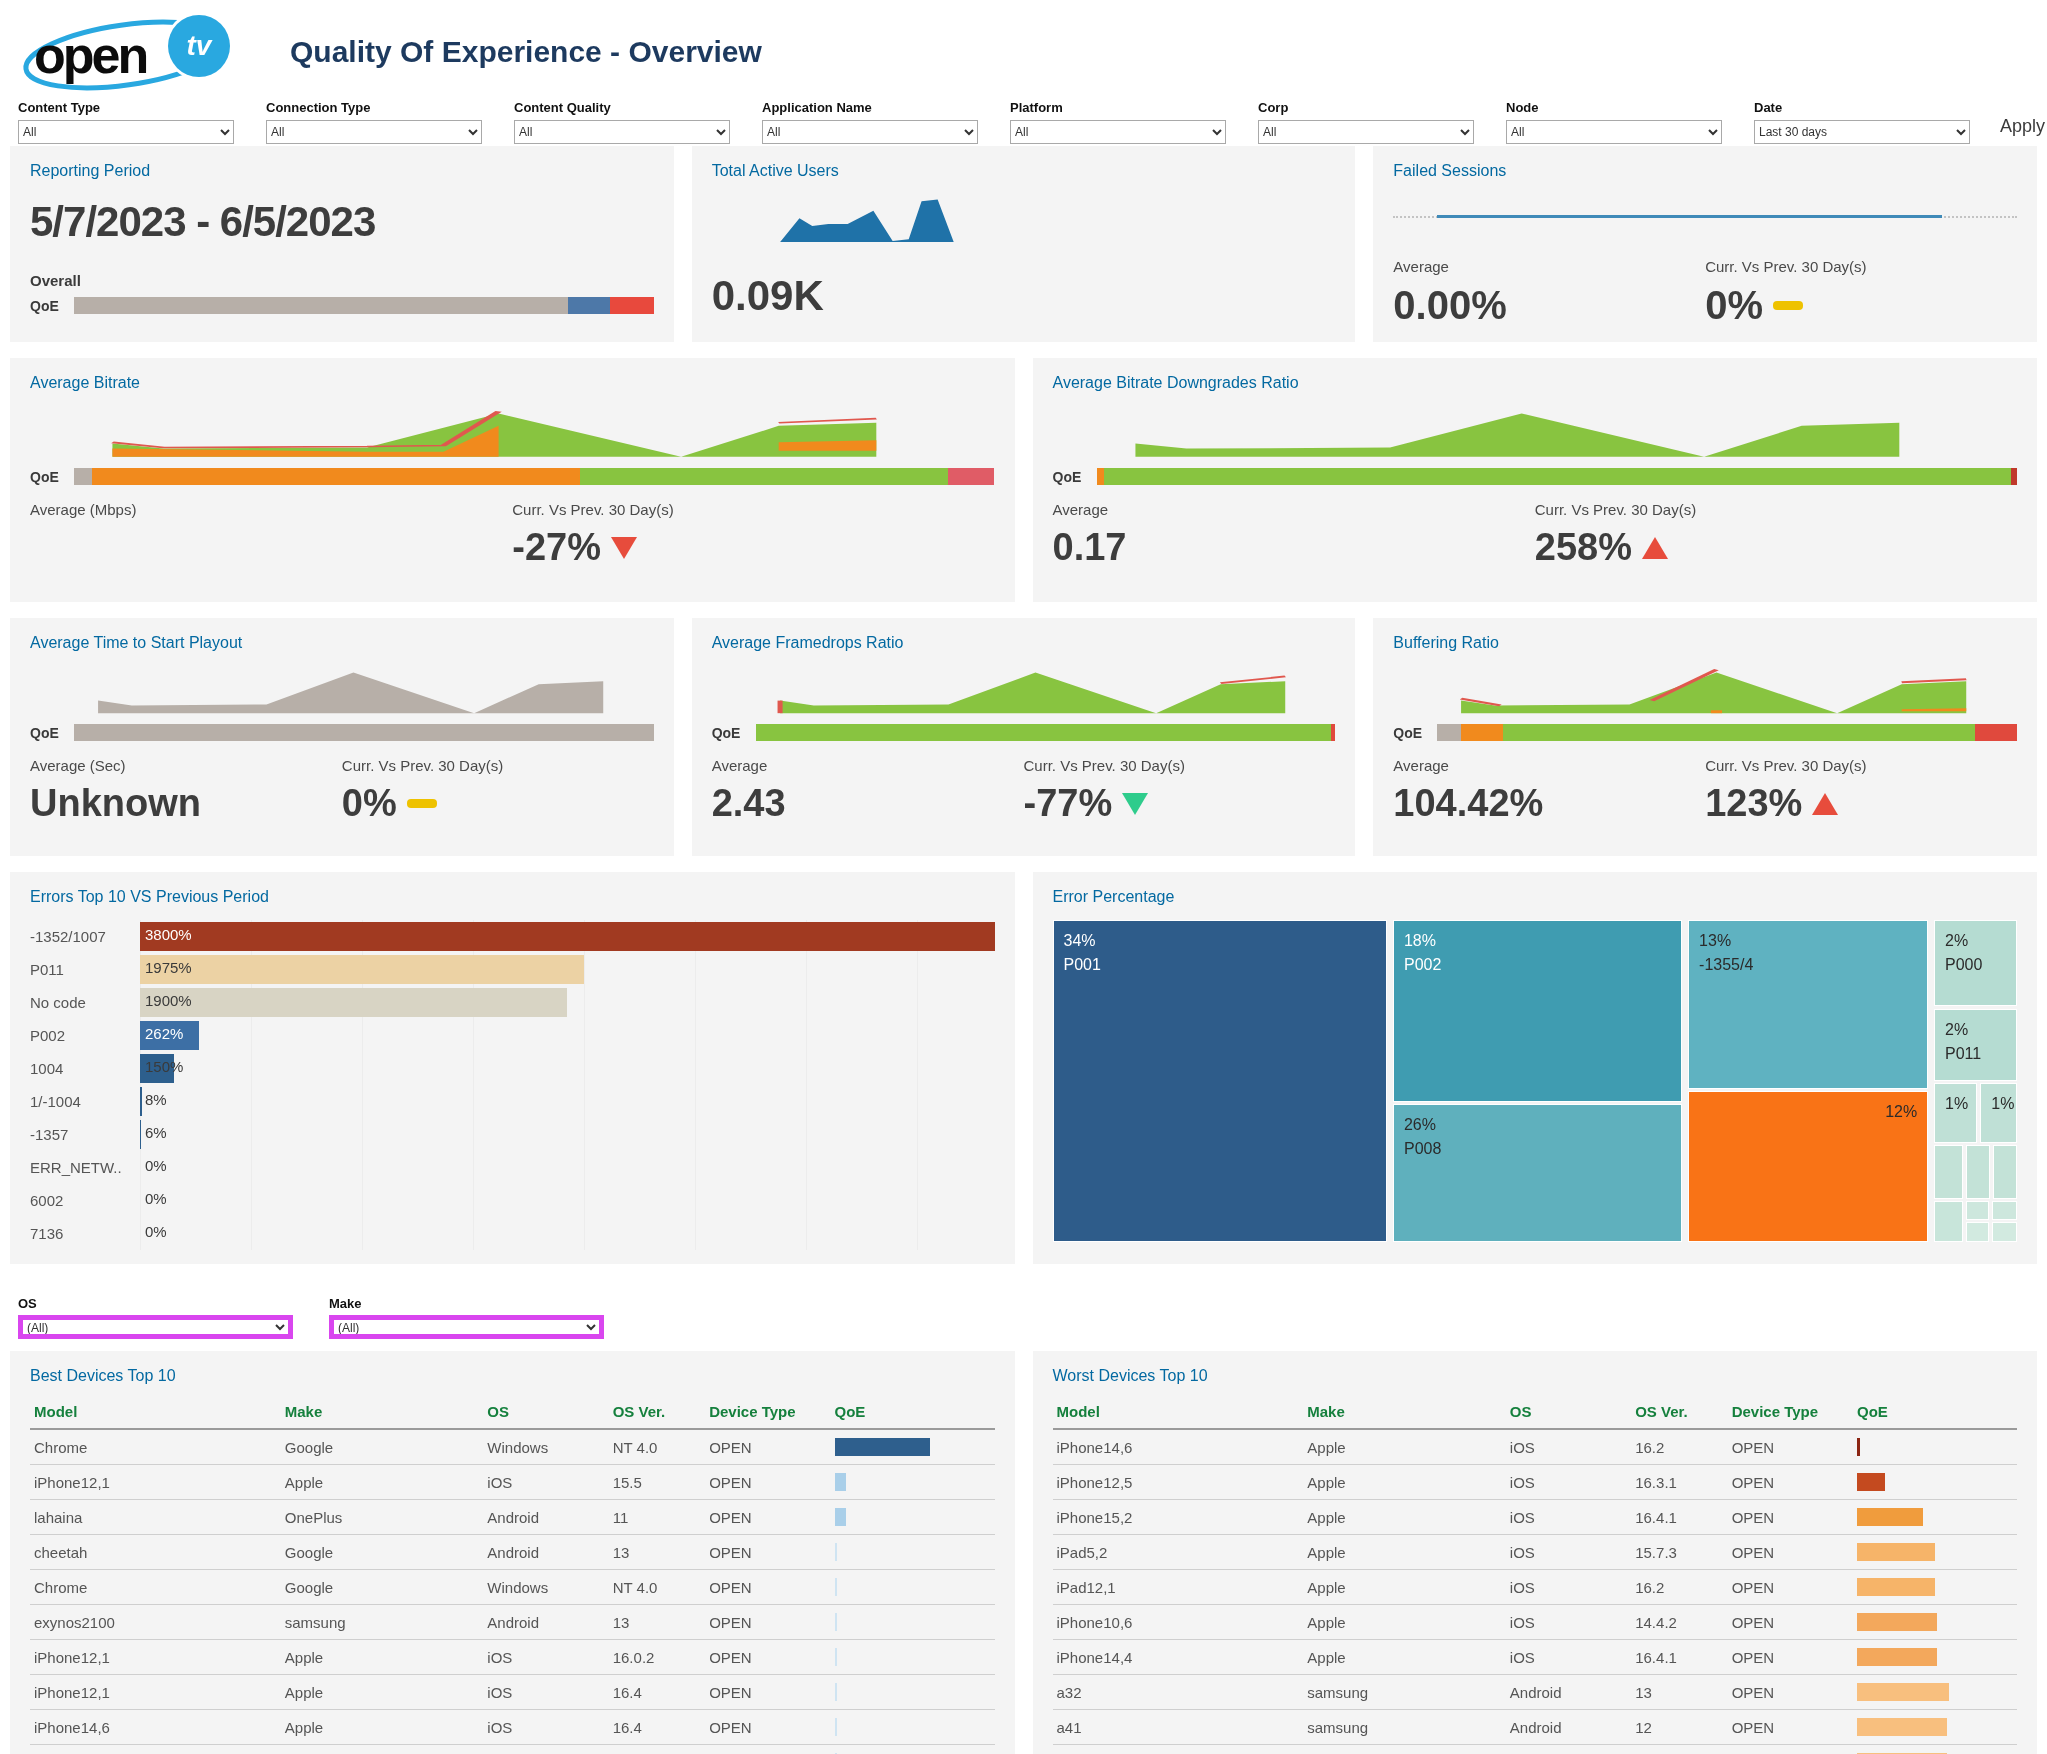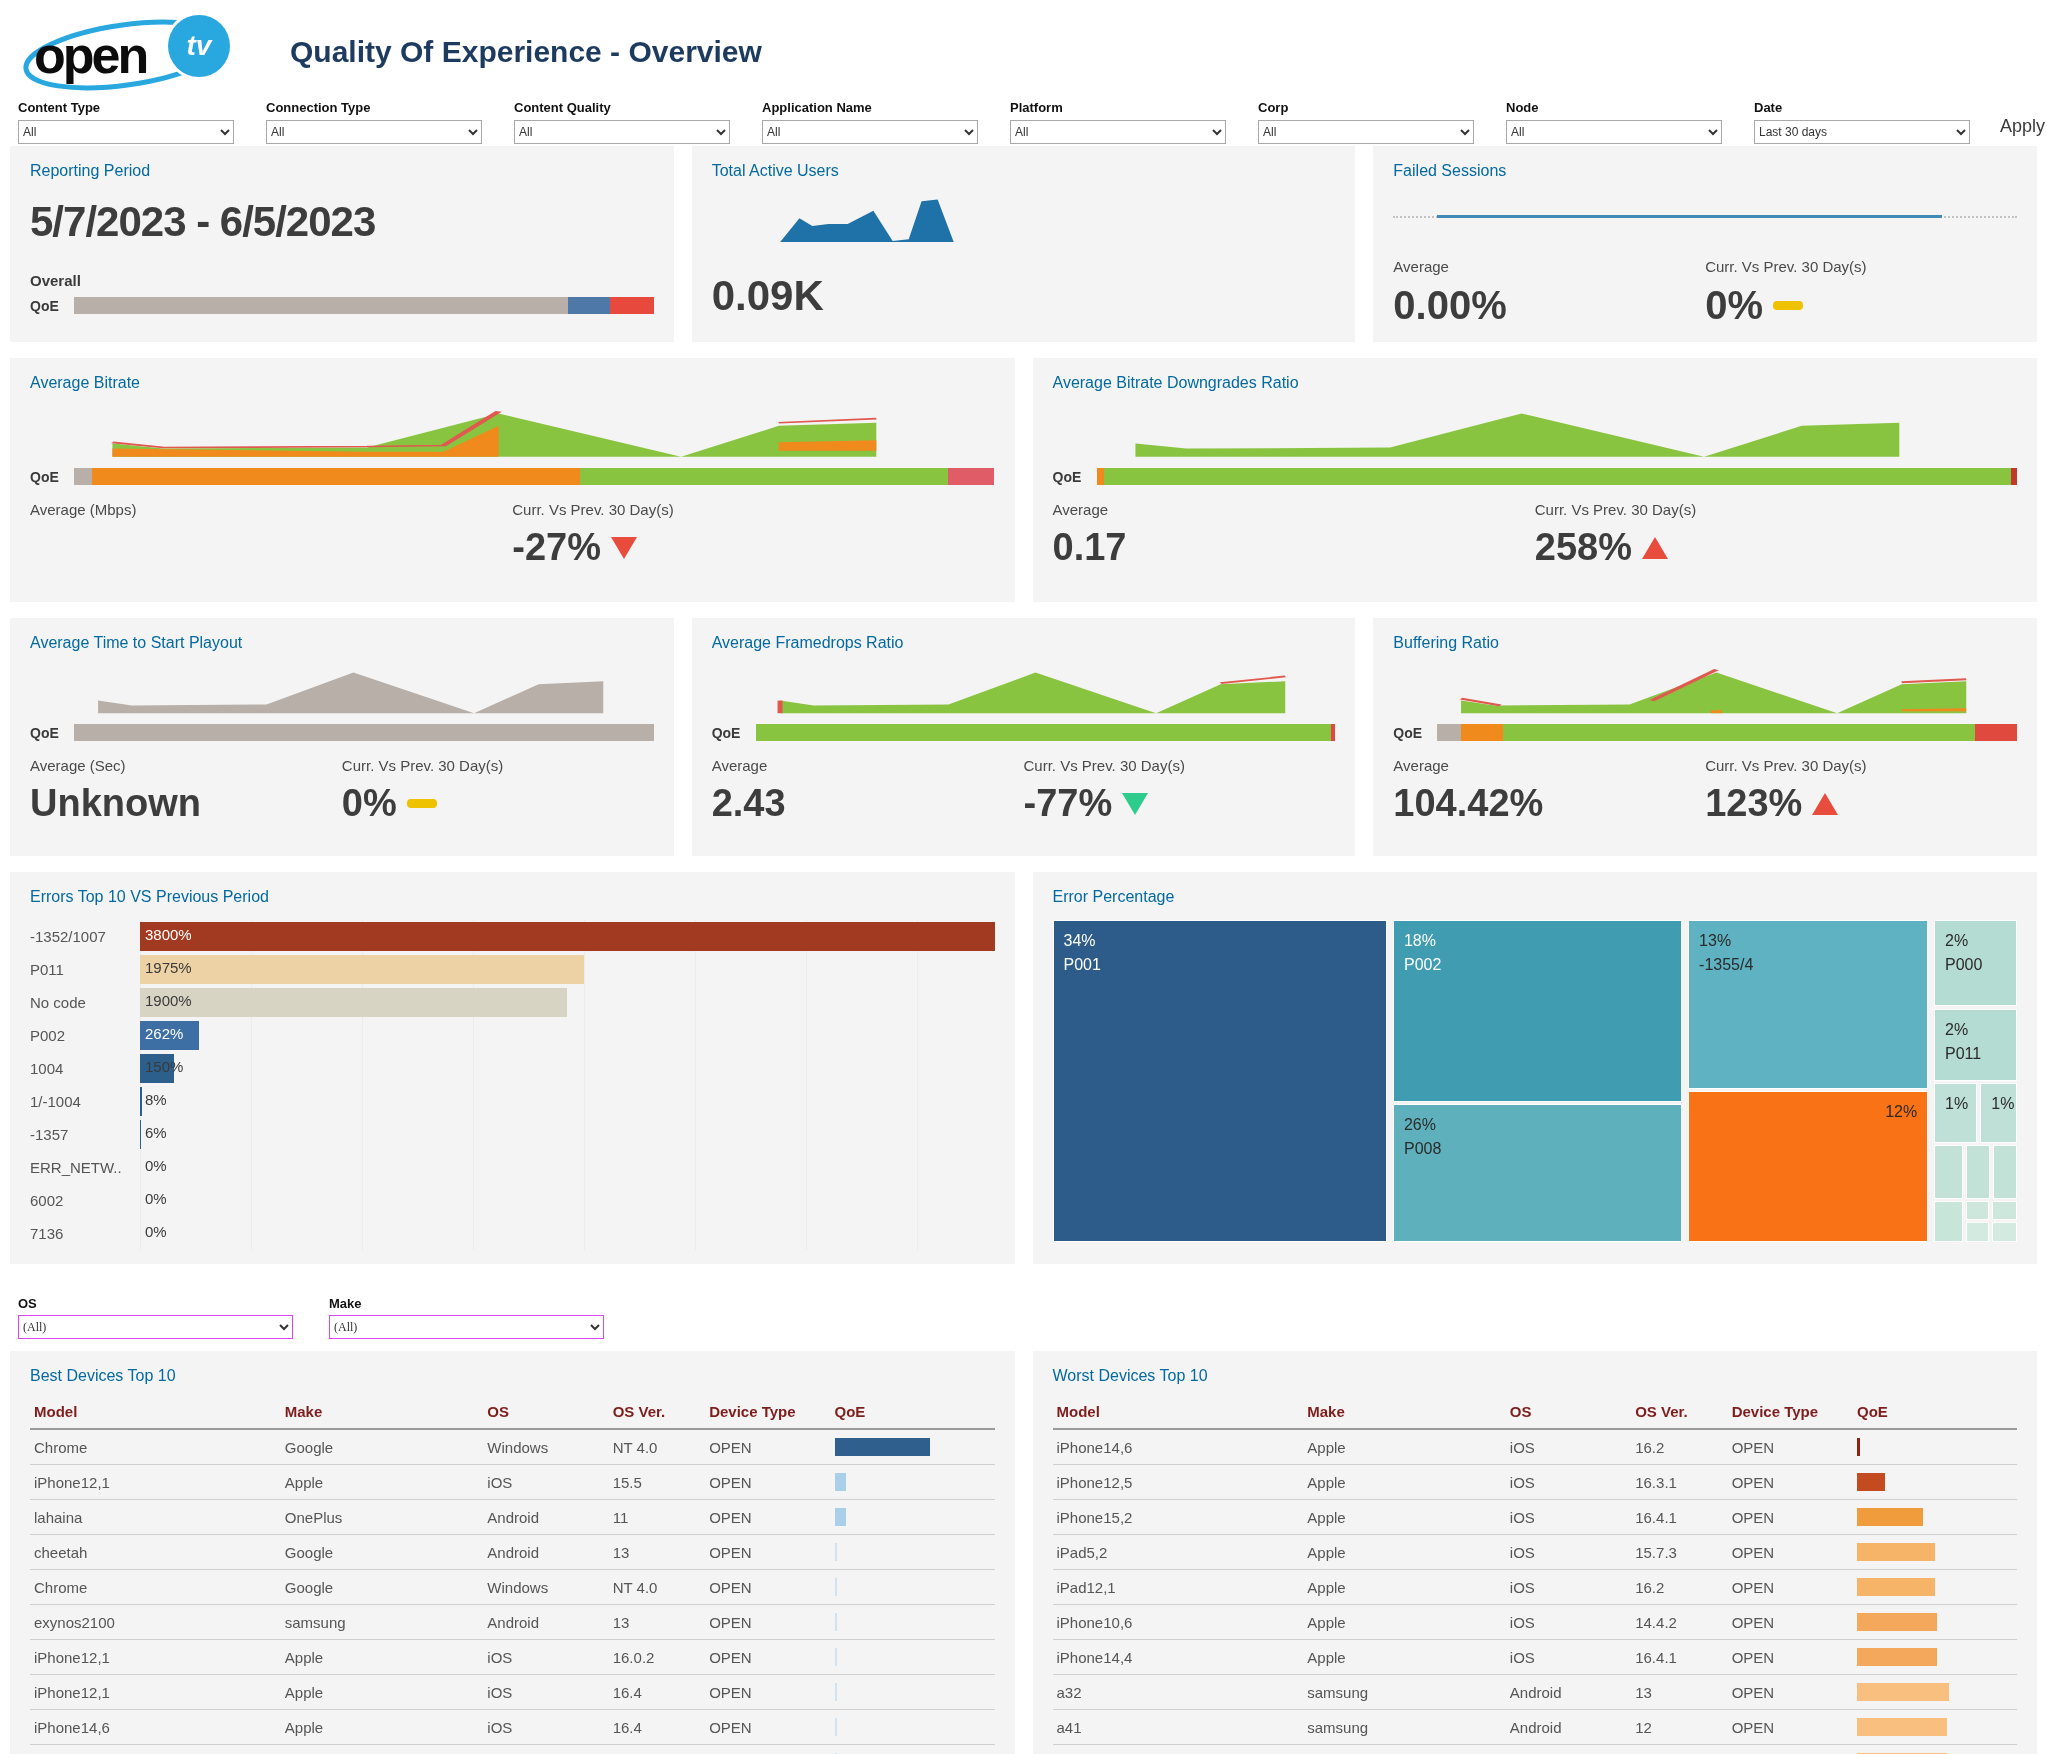--- a/index.html
+++ b/index.html
@@ -27,21 +27,21 @@
   .filter-block .f-label { font-size:13px; font-weight:bold; color:#111; margin-bottom:5px; }
   .filter-block select { width:100%; height:24px; font-size:12px; color:#333;
     border:1px solid #a9a9a9; background:#fff; font-family:"Liberation Sans",sans-serif; }
   .apply-btn { margin-left:30px; margin-top:16px; background:none; border:none; font-size:18px;
     color:#3a3a3a; cursor:pointer; font-family:"Liberation Sans",sans-serif; }
 
   .filters2 { display:flex; gap:36px; padding:16px 10px 12px 10px; }
   .filter2-block { width:275px; }
   .filter2-block .f-label { font-size:13px; font-weight:bold; color:#111; margin-bottom:4px; }
   .filter2-block select { width:100%; height:24px; font-size:12px; color:#333;
-    border:1px solid #d946ef; background:#fff; font-family:Liberation Serif, serif; }
+    border:5px solid #d946ef; background:#fff; font-family:Liberation Sans, sans-serif; }
 
   
   .row { display:flex; gap:18px; margin:0 2px 16px 2px; }
   .card { background:#f4f4f4; padding:16px 20px; }
   .c3 { flex:1 1 0; }
   .c2 { flex:1 1 0; }
   .card-title { font-size:16px; font-weight:normal; color:#0369a1; }
 
   .row1 .card { height:196px; }
   .row2 .card { height:244px; }
@@ -96,21 +96,21 @@
   .er-bar { position:absolute; left:0; top:0; height:100%; }
   .er-val { position:absolute; left:5px; top:4px; font-size:15px; }
 
   
   .treemap { position:relative; margin-top:14px; height:322px; }
   .tm-cell { position:absolute; border:1px solid #fff; padding:8px 10px; overflow:hidden; }
   .tm-pct, .tm-code { font-size:16px; line-height:1.5; display:block; }
 
   
   .dev-table { width:100%; border-collapse:collapse; margin-top:12px; table-layout:fixed; }
-  .dev-table th { text-align:left; font-size:15px; font-weight:bold; color:#7f1d1d;
+  .dev-table th { text-align:left; font-size:15px; font-weight:bold; color:#15803d;
     border-bottom:2px solid #9a9a9a; padding:6px 4px 8px 4px;margin-left:41px; }
   .dev-table td { font-size:15px; color:#555; border-bottom:1px solid #cfcfcf; padding:8px 4px; height:35px; }
   .col-model{width:26%} .col-make{width:21%} .col-os{width:13%} .col-ver{width:10%} .col-type{width:13%} .col-qoe{width:17%}
   .qoe-mini { height:18px; }
 </style>
 </head>
 <body>
 
 <div class="page">
 

